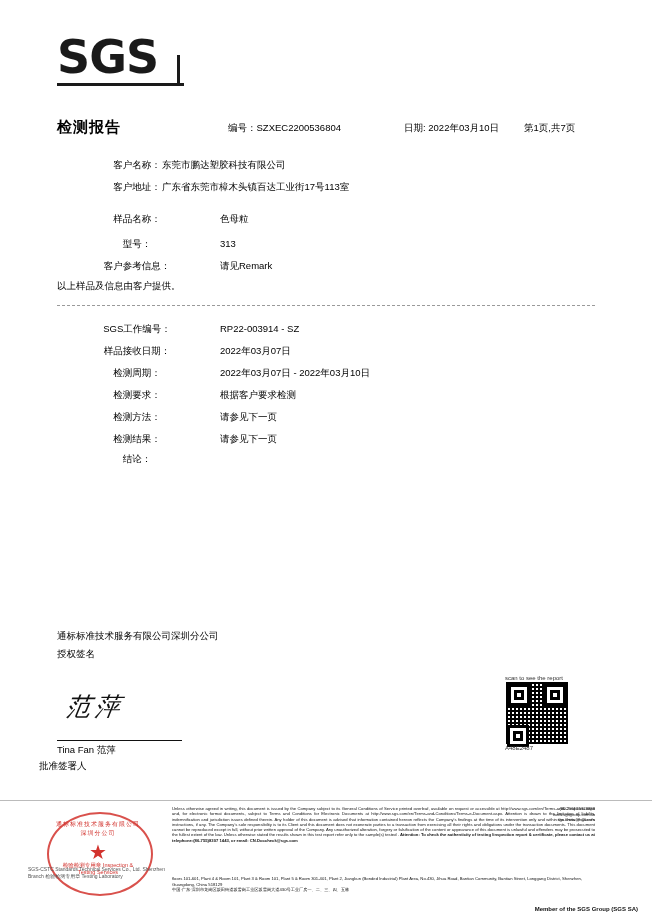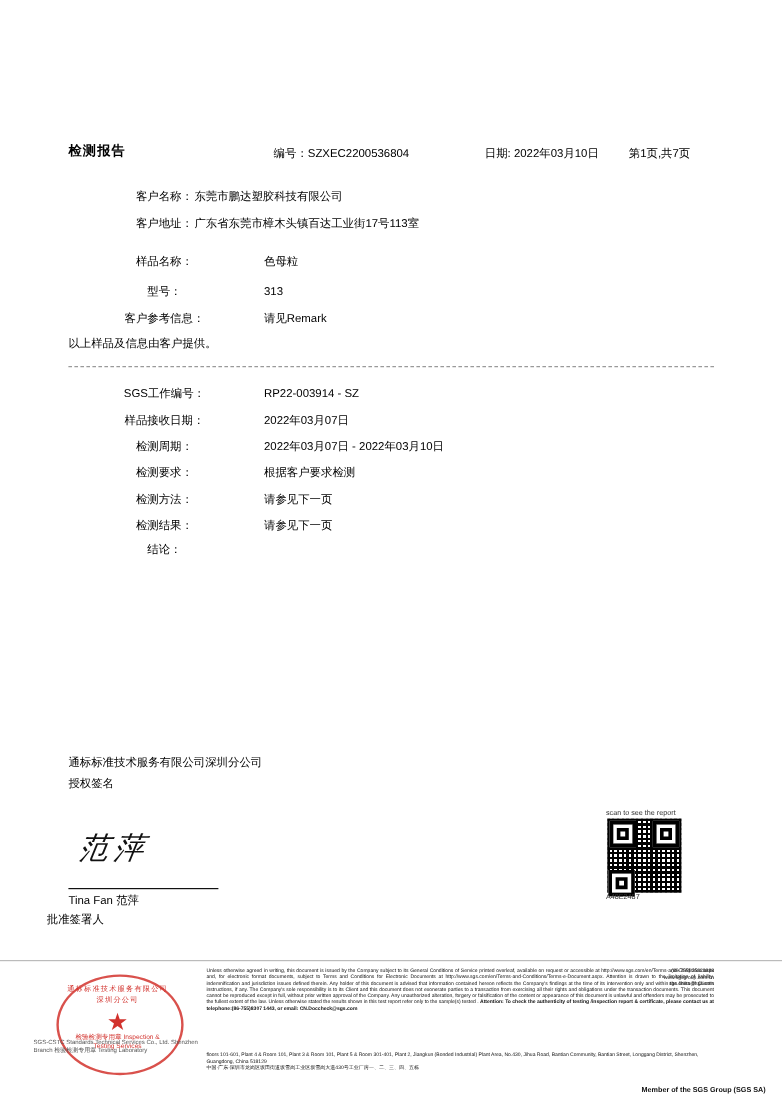--- a/index.html
+++ b/index.html
@@ -54,21 +54,21 @@
     width: 3px;
     height: 30px;
     background: #1a1a1a;
   }
 
   
   .report-title {
     position: absolute;
     left: 57px;
     top: 118px;
-    font-size: 11px;
+    font-size: 15px;
     font-weight: bold;
     letter-spacing: 1px;
   }
   .hdr-no {
     position: absolute;
     left: 228px;
     top: 122px;
     font-size: 9.5px;
   }
   .hdr-date {
@@ -323,20 +323,25 @@
     font-size: 5px;
     color: #555;
     line-height: 7px;
   }
 </style>
 </head>
 <body>
 
 <div class="page">
 
+  <div class="logo-wrap">
+    <div class="logo-text">SGS</div>
+    <div class="logo-tick"></div>
+    <div class="logo-rule"></div>
+  </div>
 
   <div class="report-title">检测报告</div>
   <div class="hdr-no">编号：SZXEC2200536804</div>
   <div class="hdr-date">日期: 2022年03月10日</div>
   <div class="hdr-page">第1页,共7页</div>
 
   <div class="field indent" style="left:57px; top:158px;">
     <span class="lbl">客户名称：</span>
     <span class="val">东莞市鹏达塑胶科技有限公司</span>
   </div>

